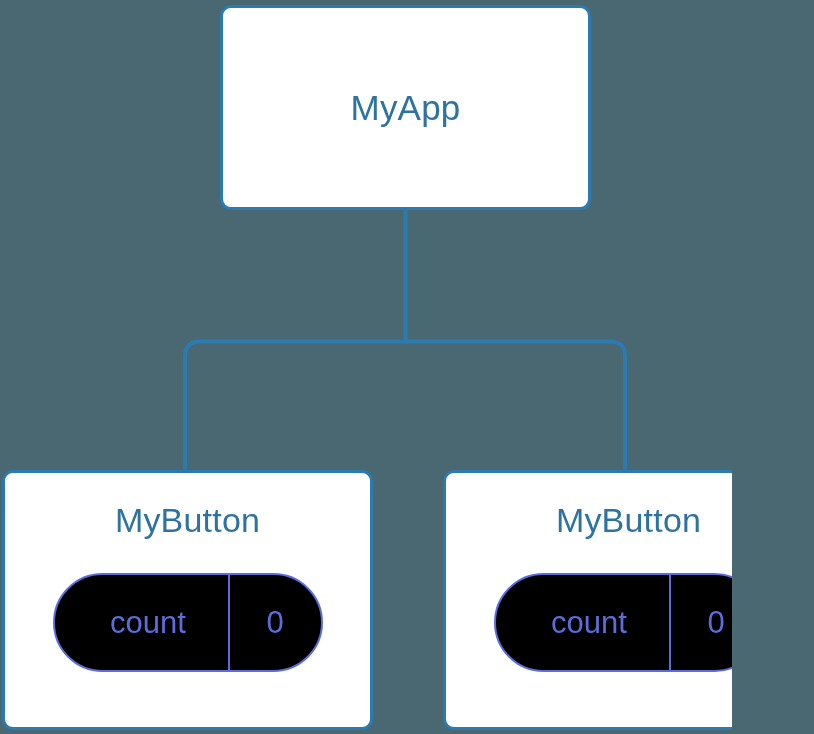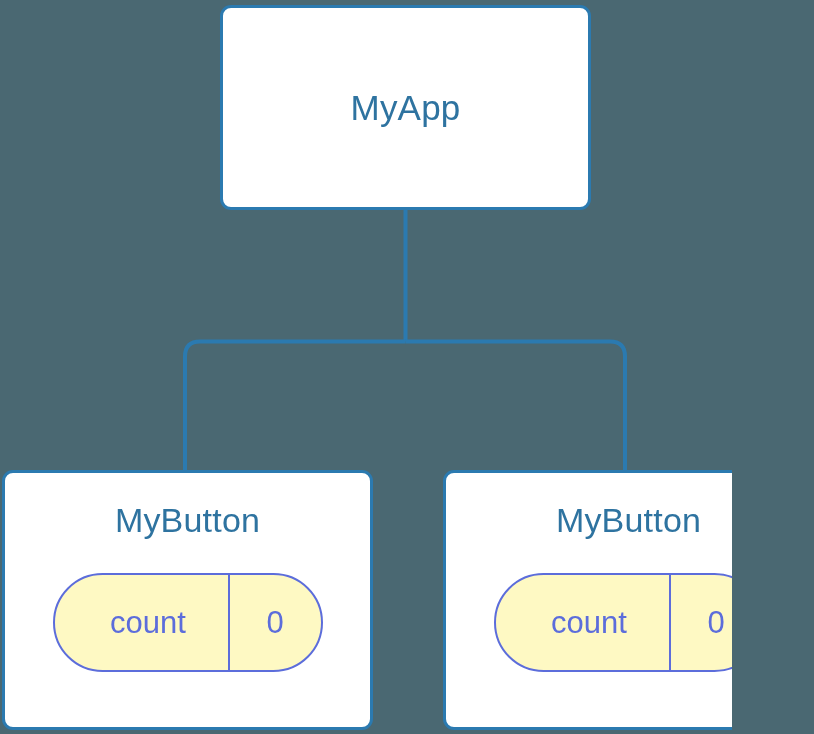--- a/index.html
+++ b/index.html
@@ -77,21 +77,21 @@
 
   
   .state-pill {
     margin-top: 33px;
     display: flex;
     align-items: stretch;
     height: 99px;
     border: 2px solid #5c6ddb;
     border-radius: 50px;
     box-sizing: border-box;
-    background: #fef9c3;
+    background: #000000;
     overflow: hidden;
   }
   .pill-key,
   .pill-val {
     display: flex;
     align-items: center;
     justify-content: center;
     color: #5c6ddb;
     font-size: 31px;
     white-space: nowrap;

